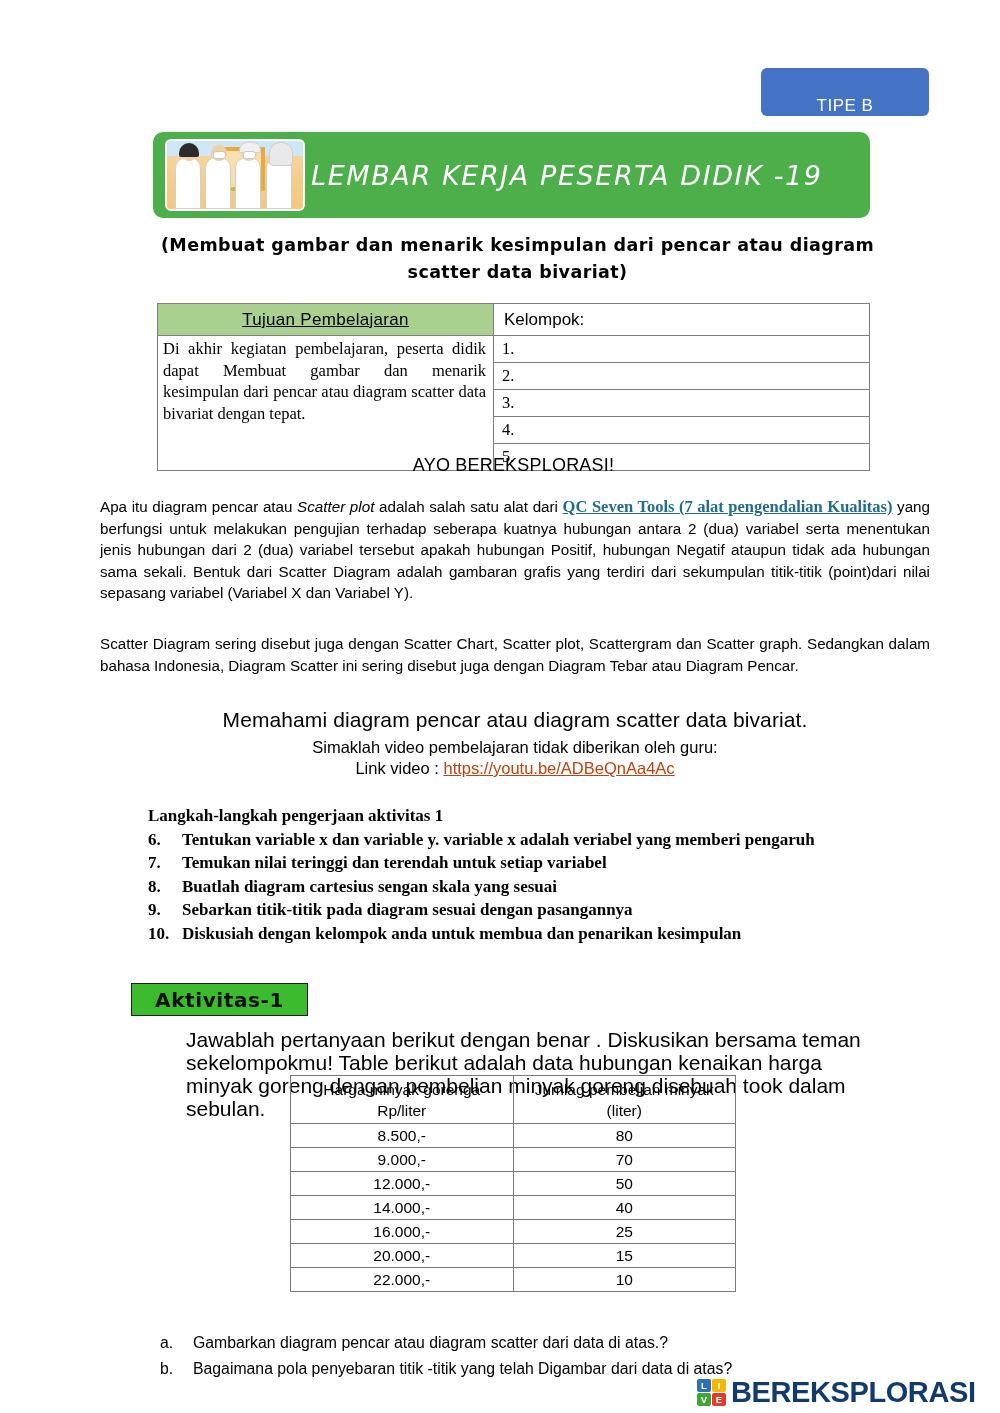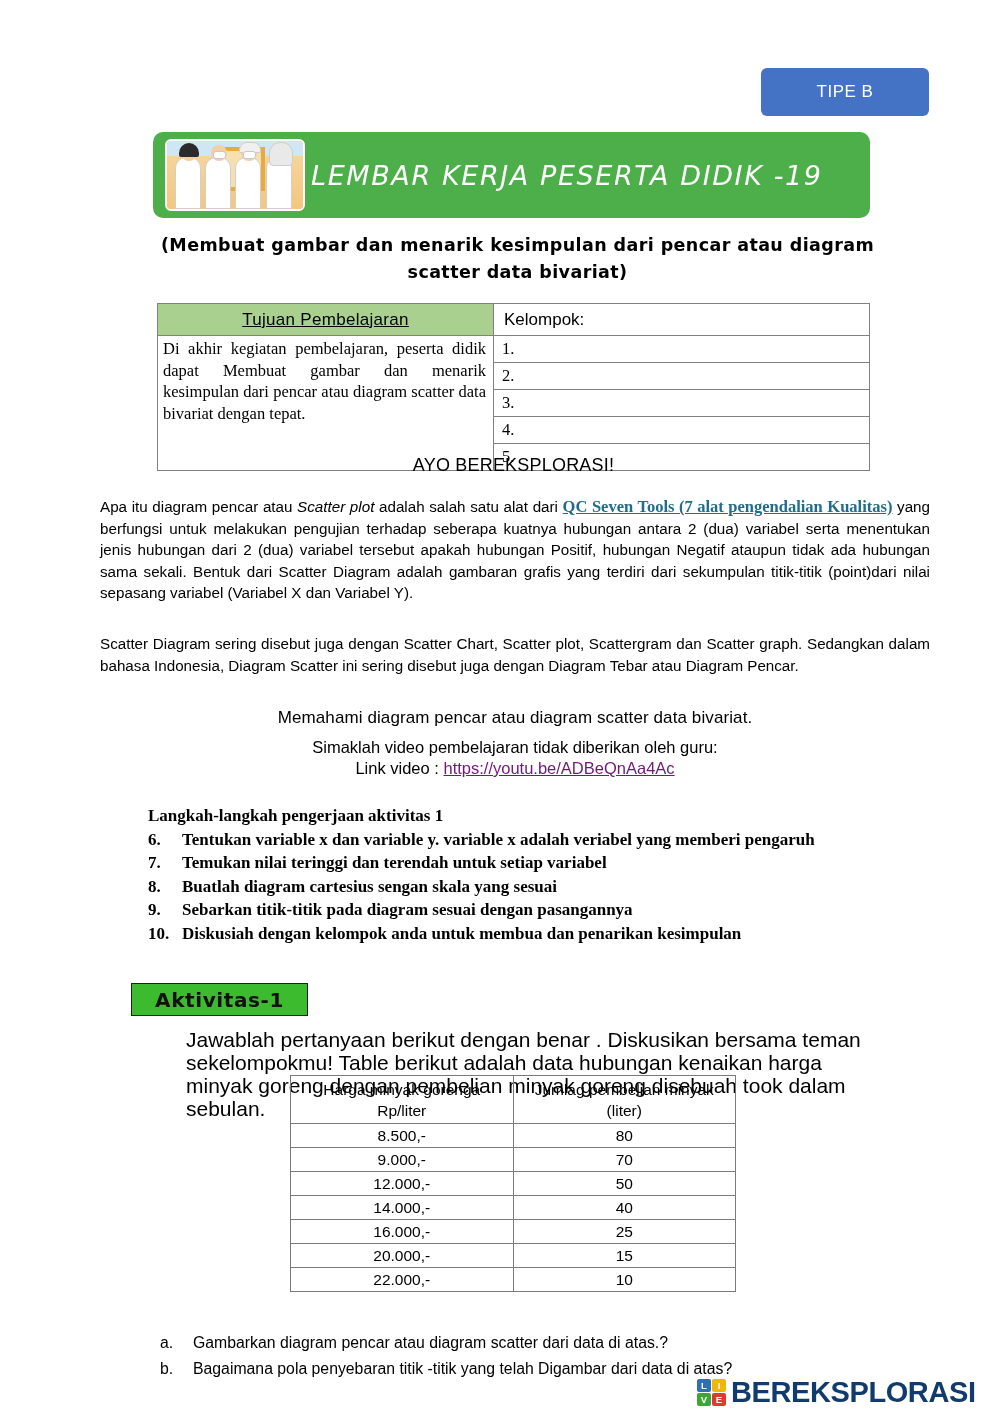--- a/index.html
+++ b/index.html
@@ -14,21 +14,21 @@
     overflow: hidden;
   }
 
   
   .tipe-badge {
     position: absolute;
     left: 761px; top: 68px;
     width: 168px; height: 48px;
     background: #4472C4;
     border-radius: 6px;
-    display: flex; align-items: center; justify-content: center;
+    display: flex; align-items: flex-end; justify-content: center;
     color: #ffffff;
     font-size: 17px;
     letter-spacing: 0.5px;
   }
 
   
   .banner {
     position: absolute;
     left: 153px; top: 132px;
     width: 717px; height: 86px;
@@ -184,39 +184,39 @@
     color: #1F6C8C;
     text-decoration: underline;
   }
 
   
   .memahami {
     position: absolute;
     left: 100px; top: 708px;
     width: 830px;
     text-align: center;
-    font-size: 17px;
+    font-size: 21px;
     letter-spacing: 0.1px;
   }
   .simak {
     position: absolute;
     left: 100px; top: 738px;
     width: 830px;
     text-align: center;
     font-size: 16.5px;
   }
   .linkline {
     position: absolute;
     left: 100px; top: 759px;
     width: 830px;
     text-align: center;
     font-size: 16.5px;
   }
   .link-video {
-    color: #701a75;
+    color: #c2410c;
   }
 
   
   .langkah-wrap {
     position: absolute;
     left: 148px; top: 804px;
     width: 780px;
     font-family: "Liberation Serif", serif;
     font-weight: bold;
     font-size: 17px;

